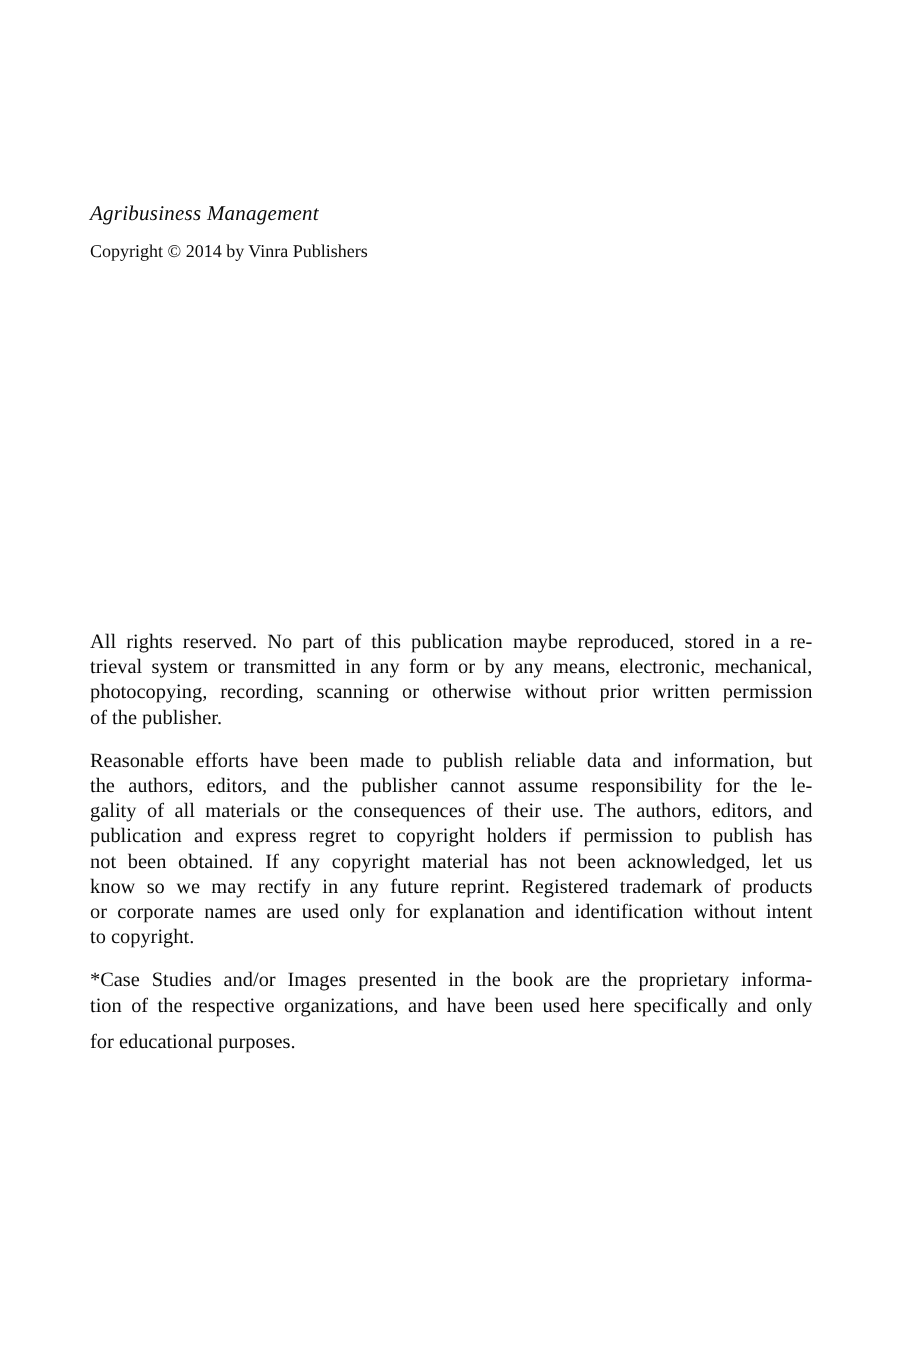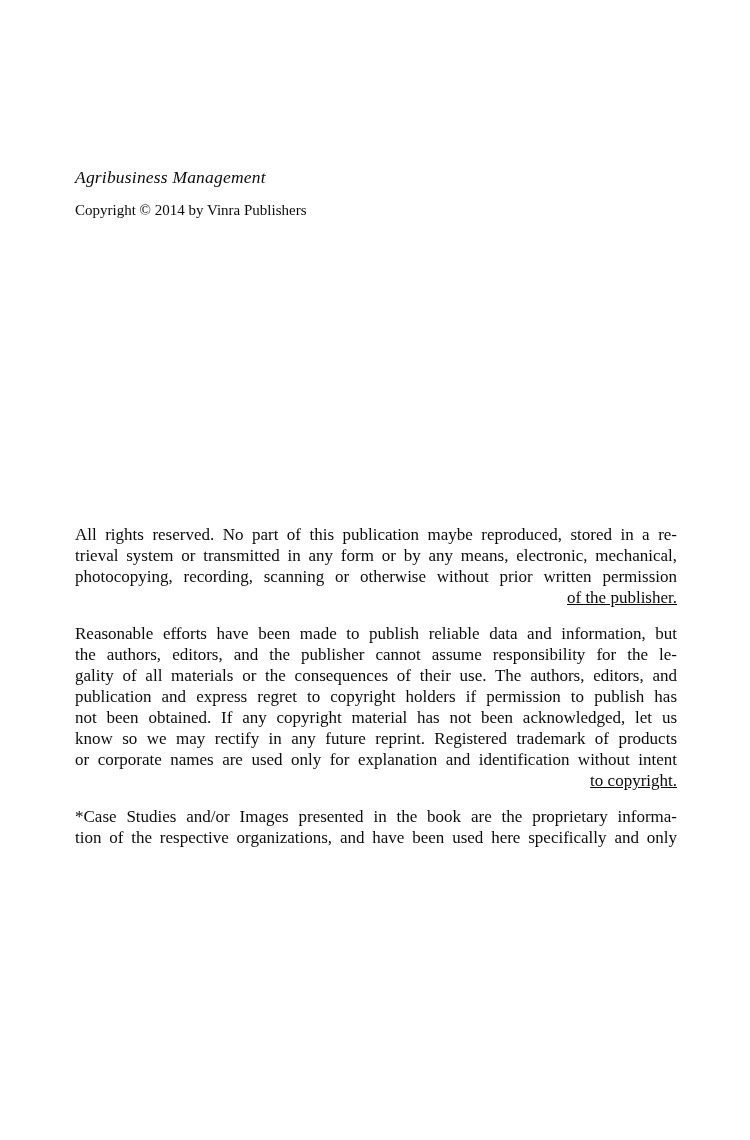--- a/index.html
+++ b/index.html
@@ -40,22 +40,21 @@
   }
   .para { margin: 0 0 15px 0; }
   .para.case-studies { margin-bottom: 9px; }
   .line {
     text-align: justify;
     text-align-last: justify;
     white-space: normal;
   }
   .line.last {
     text-align-last: auto;
-    text-align: right;
-    text-decoration: underline;
+    text-align: left;
   }
   .footer {
     position: absolute;
     left: 0;
     top: 1029px;
     width: 750px;
     text-align: center;
   }
   .logo-badge {
     display: inline-block;
@@ -97,20 +96,23 @@
       <div class="line">know so we may rectify in any future reprint. Registered trademark of products</div>
       <div class="line">or corporate names are used only for explanation and identification without intent</div>
       <div class="line last">to copyright.</div>
     </div>
 
     <div class="para case-studies">
       <div class="line">*Case Studies and/or Images presented in the book are the proprietary informa-</div>
       <div class="line">tion of the respective organizations, and have been used here specifically and only</div>
     </div>
 
+    <div class="para">
+      <div class="line last">for educational purposes.</div>
+    </div>
 
   </div>
 
   <div class="footer">
     <span class="logo-badge">
       <svg width="37" height="37" viewBox="0 0 36 36" aria-hidden="true">
         <circle cx="18" cy="18" r="18" fill="#F5A843"></circle>
 
         <polygon points="18,6.5 29.5,12.2 18,17.8 6.5,12.2" fill="#7E1518"></polygon>
         <path d="M12.2 14.2 L23.8 14.2 L23.8 19.6 Q18 22.8 12.2 19.6 Z" fill="#7E1518"></path>

